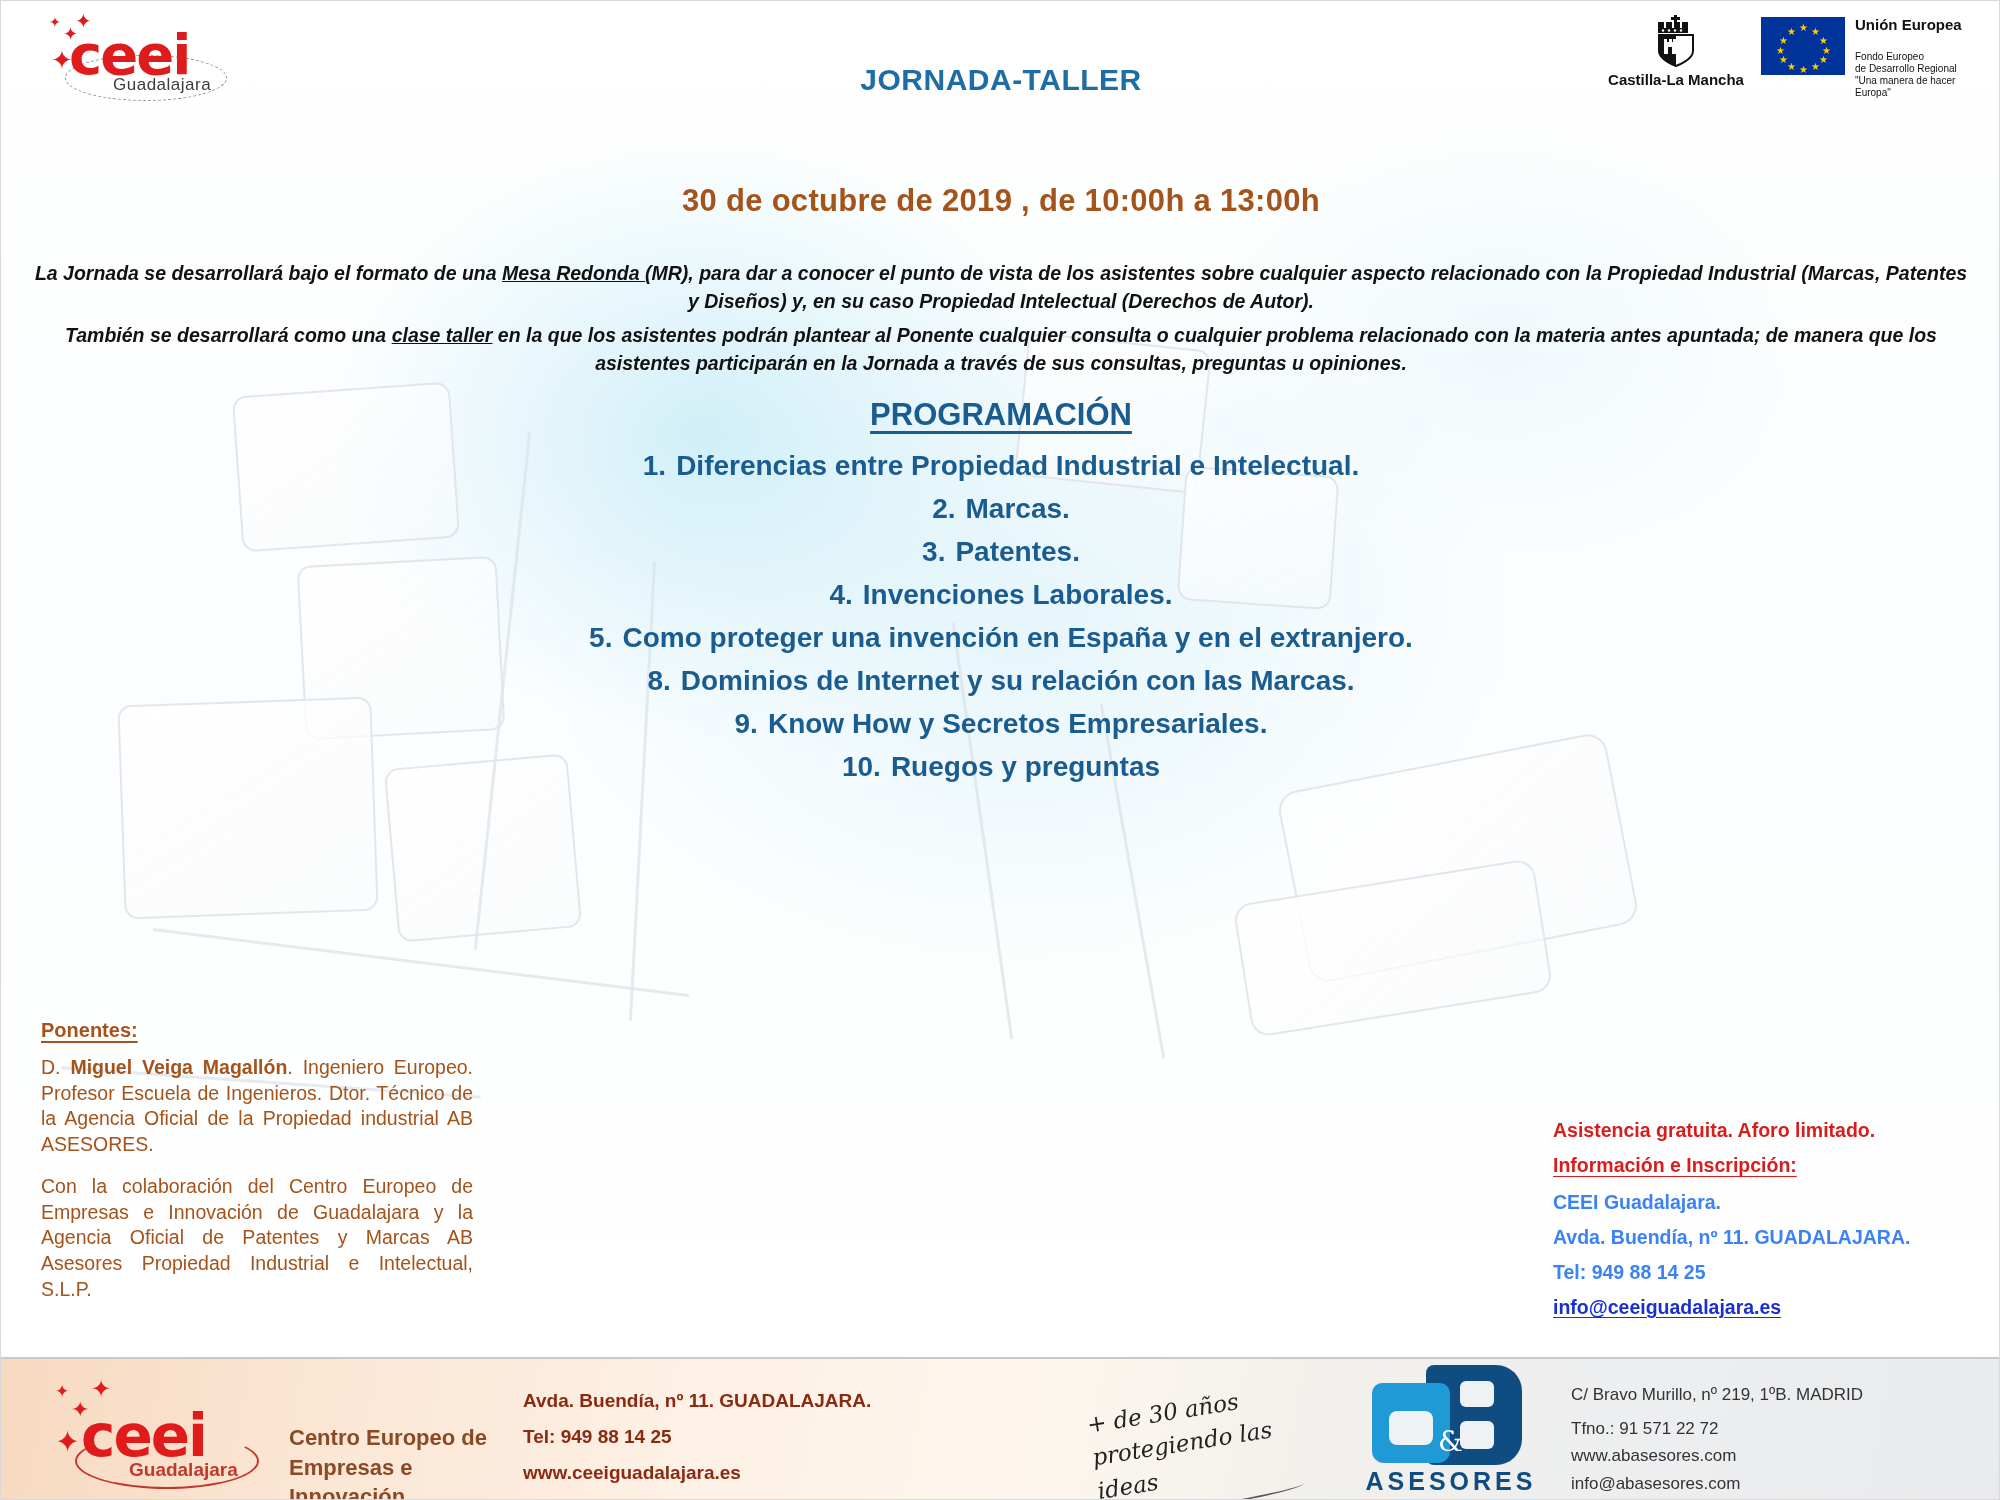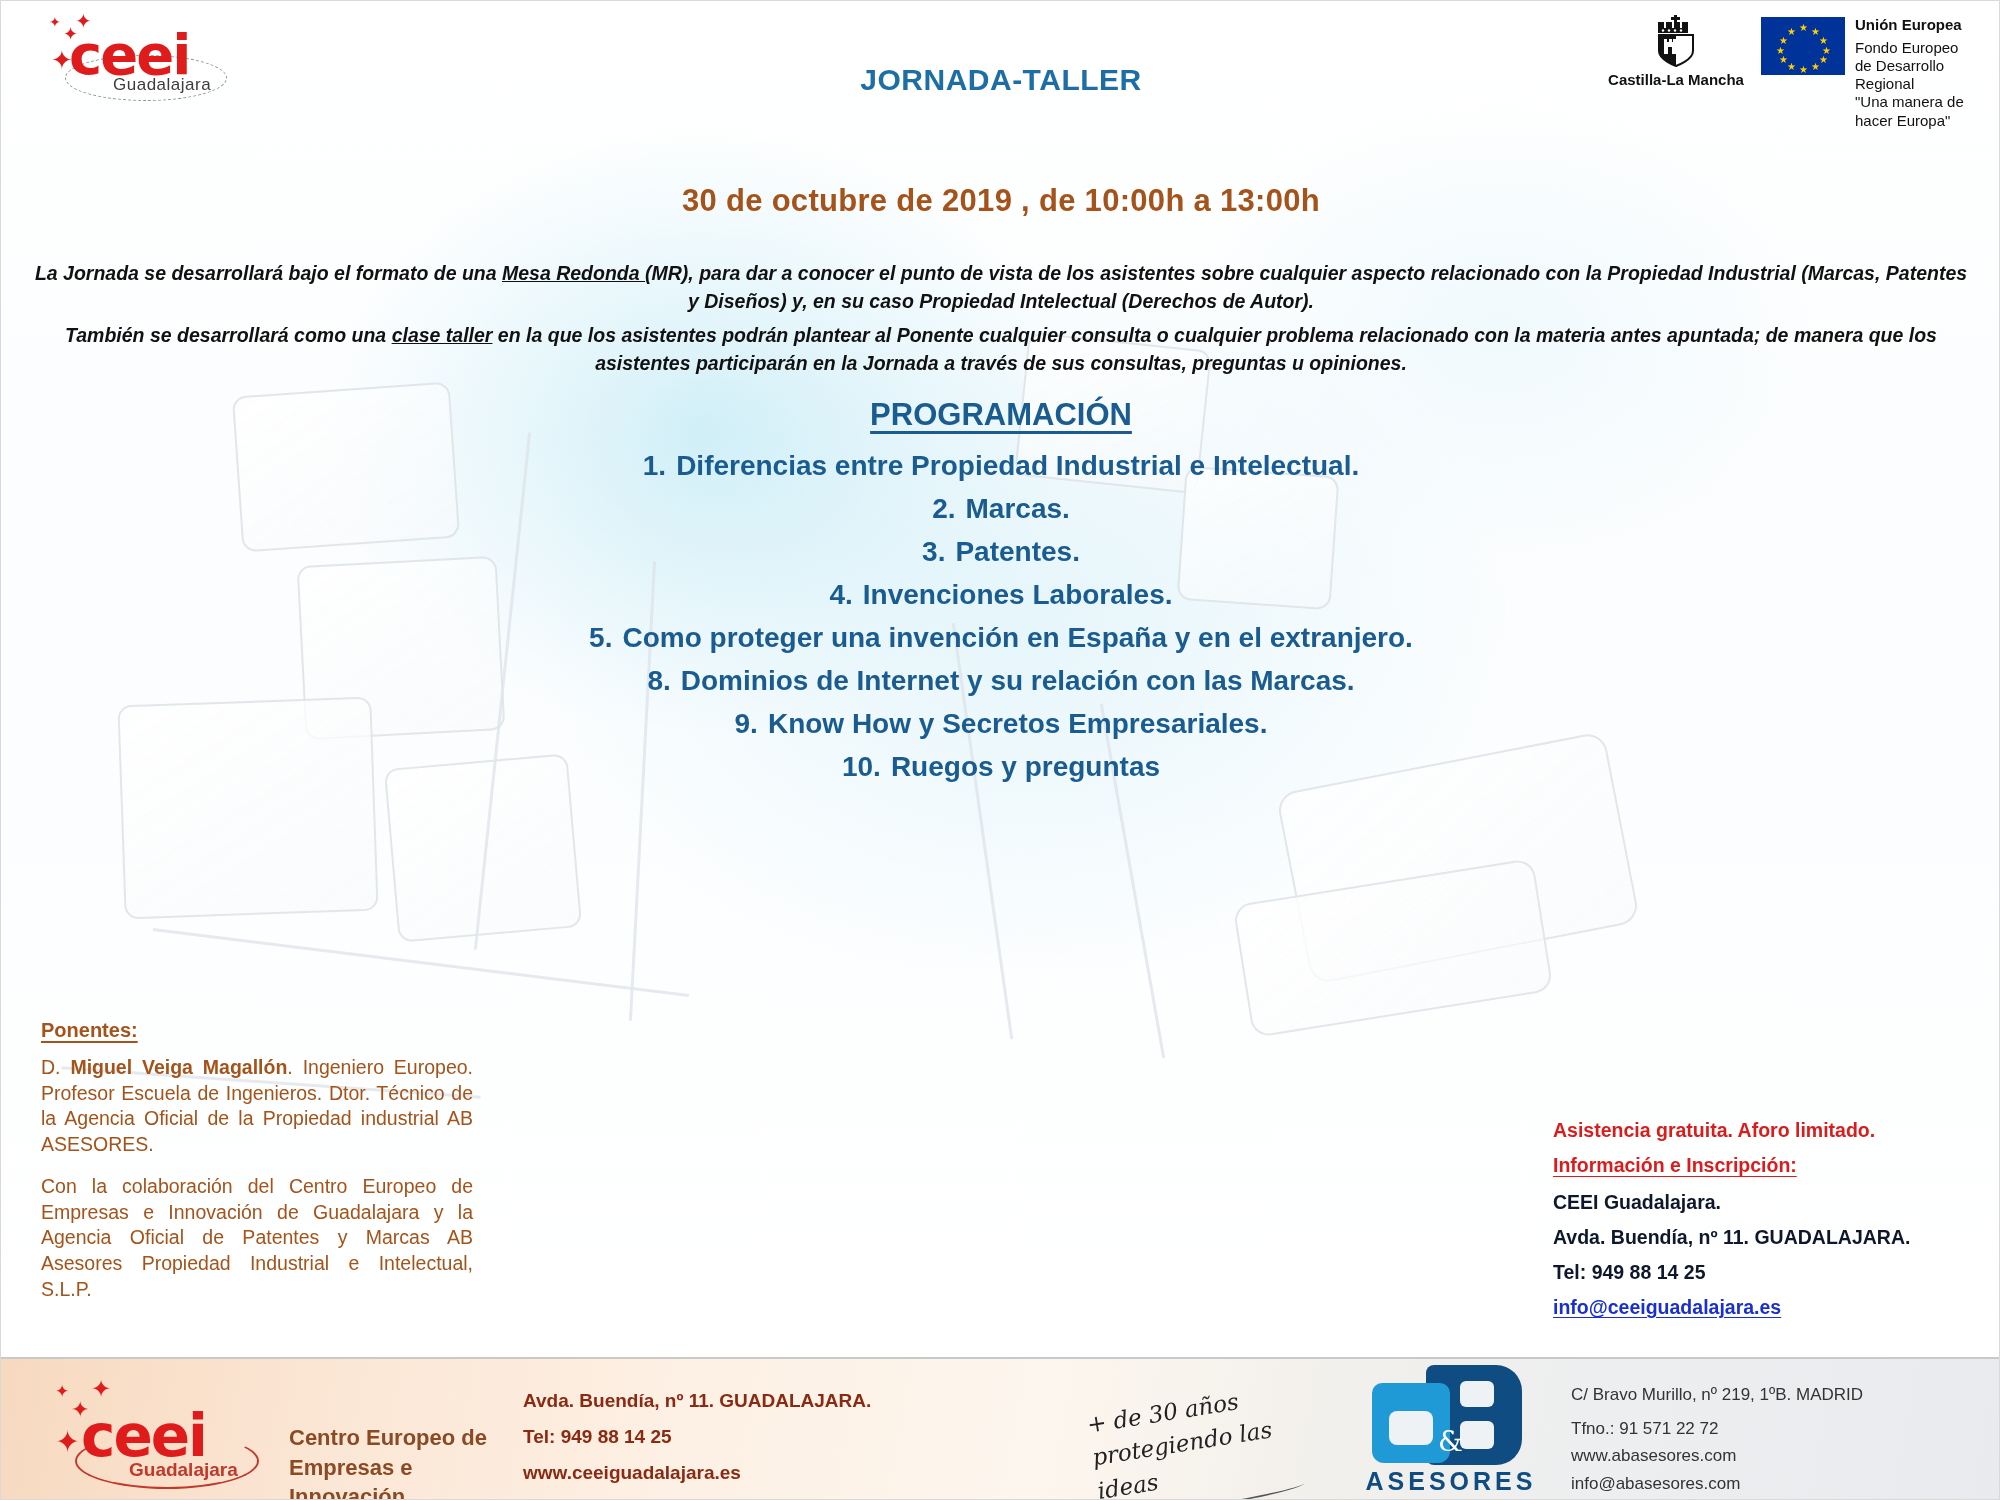--- a/index.html
+++ b/index.html
@@ -69,21 +69,21 @@
     font-family:"Liberation Sans", sans-serif;
     font-weight:bold;font-size:15px;color:#111;margin-top:4px;white-space:nowrap;
   }
   .eu-logo{position:absolute;left:1760px;top:16px;width:230px;height:80px;}
   .eu-flag{
     position:absolute;left:0;top:0;width:84px;height:58px;background:#003399;
   }
   .eu-flag .star{position:absolute;color:#FFCC00;font-size:10px;line-height:1;}
   .eu-text{position:absolute;left:94px;top:0;width:136px;}
   .eu-text .t1{font-weight:bold;font-size:15px;color:#111;line-height:1.1;}
-  .eu-text .t2{font-size:15px;color:#111;line-height:1.22;margin-top:5px;}
+  .eu-text .t2{font-size:10px;color:#111;line-height:1.22;margin-top:17px;}
 
   
   .kicker{
     position:absolute;left:0;top:62px;width:2000px;text-align:center;
     font-family:"Liberation Sans", sans-serif;
     font-weight:bold;font-size:30px;color:#1d6ea5;letter-spacing:.5px;
   }
   .maintitle{
     position:absolute;left:60px;top:125px;width:1880px;text-align:center;
     font-family:"Liberation Sans", sans-serif;
@@ -147,21 +147,21 @@
     font-family:"Liberation Sans", sans-serif;
   }
   .inforight .free{
     color:#d91d1d;font-weight:bold;font-size:19.5px;margin-bottom:12px;
   }
   .inforight .insc{
     color:#d91d1d;font-weight:bold;font-size:19.5px;
     text-decoration:underline;text-underline-offset:4px;margin-bottom:14px;
   }
   .inforight .ln{
-    color:#0f172a;font-weight:bold;font-size:19.5px;margin-bottom:12px;
+    color:#3b82f6;font-weight:bold;font-size:19.5px;margin-bottom:12px;
   }
   .inforight .mail{
     color:#1a2fd0;font-weight:bold;font-size:19.5px;
     text-decoration:underline;text-underline-offset:3px;
   }
 
   
   .footer{
     position:absolute;left:0;top:1356px;width:2000px;height:144px;
     background:linear-gradient(100deg,#f7d9c0 0%,#fbe6d4 16%,#fdf0e4 34%,#fdf6ee 52%,#f2f0ec 66%,#eceef0 82%,#e8eaed 100%);

